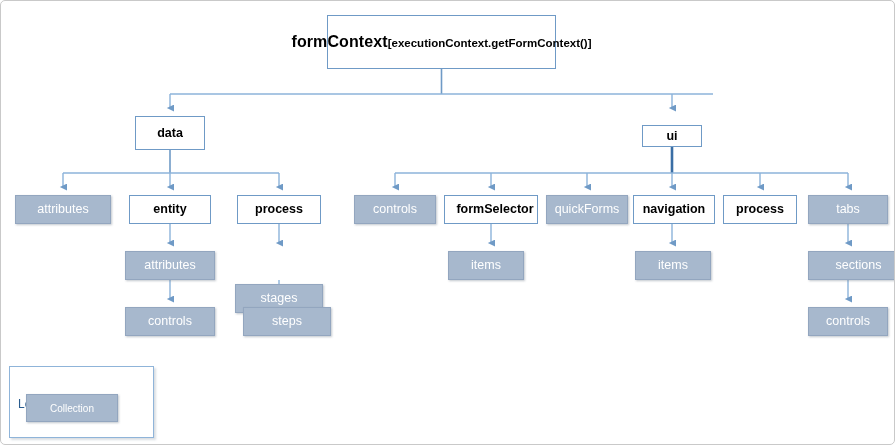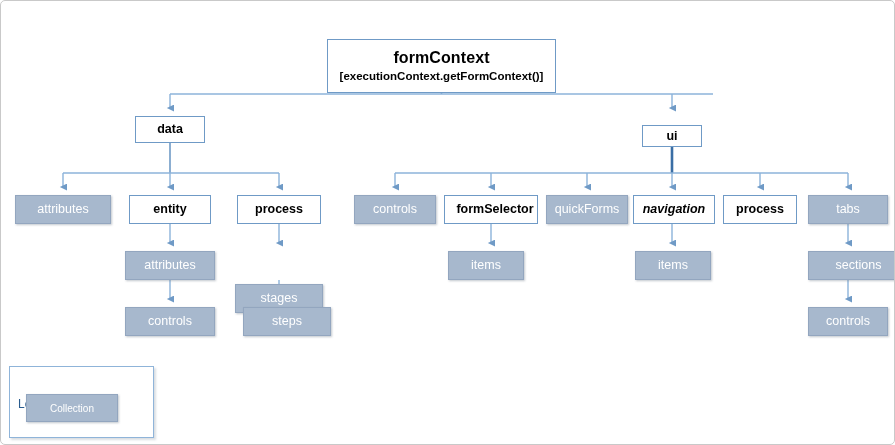--- a/index.html
+++ b/index.html
@@ -47,25 +47,24 @@
   }
   .node.collection {
     background: #a7b8cd;
     border: 1px solid #93a6bf;
     color: #ffffff;
     font-weight: normal;
     font-size: 12.5px;
     box-shadow: 1px 1px 2px rgba(120,130,145,0.45);
   }
   .node.root {
-    flex-direction: column;
+    flex-direction: row;
     background: #ffffff;
     border: 1px solid #6f9ac6;
     color: #000000;
-    margin-top: 24px;
   }
   .root-title {
     font-size: 16px;
     font-weight: bold;
     color: #000000;
     letter-spacing: 0.1px;
   }
   .root-sub {
     font-size: 11.5px;
     font-weight: bold;
@@ -156,36 +155,36 @@
       <path d="M847,223 L847,242" marker-end="url(#arrow-light)"></path>
       <path d="M847,279 L847,298" marker-end="url(#arrow-light)"></path>
     </g>
   </svg>
 
   <div class="node root" id="node-root" style="left:326px; top:14px; width:229px; height:54px;">
     <div class="root-title">formContext</div>
     <div class="root-sub">[executionContext.getFormContext()]</div>
   </div>
 
-  <div class="node plain" style="left:134px; top:115px; width:70px; height:27px;">data</div>
+  <div class="node plain" style="left:134px; top:115px; width:70px; height:34px;">data</div>
   <div class="node plain" style="left:641px; top:124px; width:60px; height:22px;">ui</div>
 
   <div class="node collection" style="left:14px; top:194px; width:96px; height:29px;">attributes</div>
   <div class="node plain" style="left:128px; top:194px; width:82px; height:29px;">entity</div>
   <div class="node plain" style="left:236px; top:194px; width:84px; height:29px;">process</div>
 
   <div class="node collection" style="left:124px; top:250px; width:90px; height:29px;">attributes</div>
   <div class="node collection" style="left:124px; top:306px; width:90px; height:29px;">controls</div>
   <div class="node collection" style="left:234px; top:250px; width:88px; height:29px;margin-top:33px;">stages</div>
   <div class="node collection" style="left:242px; top:306px; width:88px; height:29px;">steps</div>
 
   <div class="node collection" style="left:353px; top:194px; width:82px; height:29px;">controls</div>
   <div class="node plain" style="left:443px; top:194px; width:94px; height:29px;padding-left:8px;">formSelector</div>
   <div class="node collection" style="left:545px; top:194px; width:82px; height:29px;">quickForms</div>
-  <div class="node plain" style="left:632px; top:194px; width:82px; height:29px;font-style:italic;">navigation</div>
+  <div class="node plain" style="left:632px; top:194px; width:82px; height:29px;">navigation</div>
   <div class="node plain" style="left:722px; top:194px; width:74px; height:29px;">process</div>
   <div class="node collection" style="left:807px; top:194px; width:80px; height:29px;">tabs</div>
 
   <div class="node collection" style="left:447px; top:250px; width:76px; height:29px;">items</div>
   <div class="node collection" style="left:634px; top:250px; width:76px; height:29px;">items</div>
   <div class="node collection" style="left:807px; top:250px; width:101px; height:29px;">sections</div>
   <div class="node collection" style="left:807px; top:306px; width:80px; height:29px;">controls</div>
 
   <div id="legend-box">
     <div id="legend-title">Legend</div>

